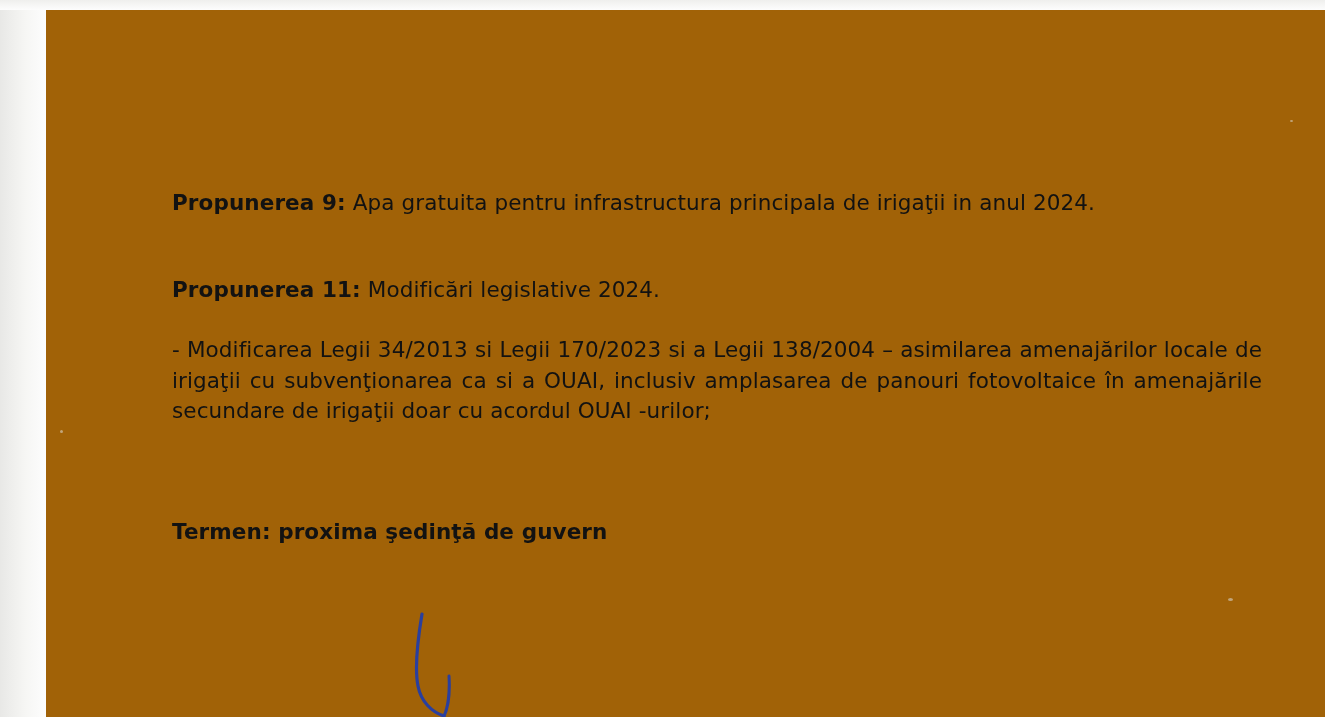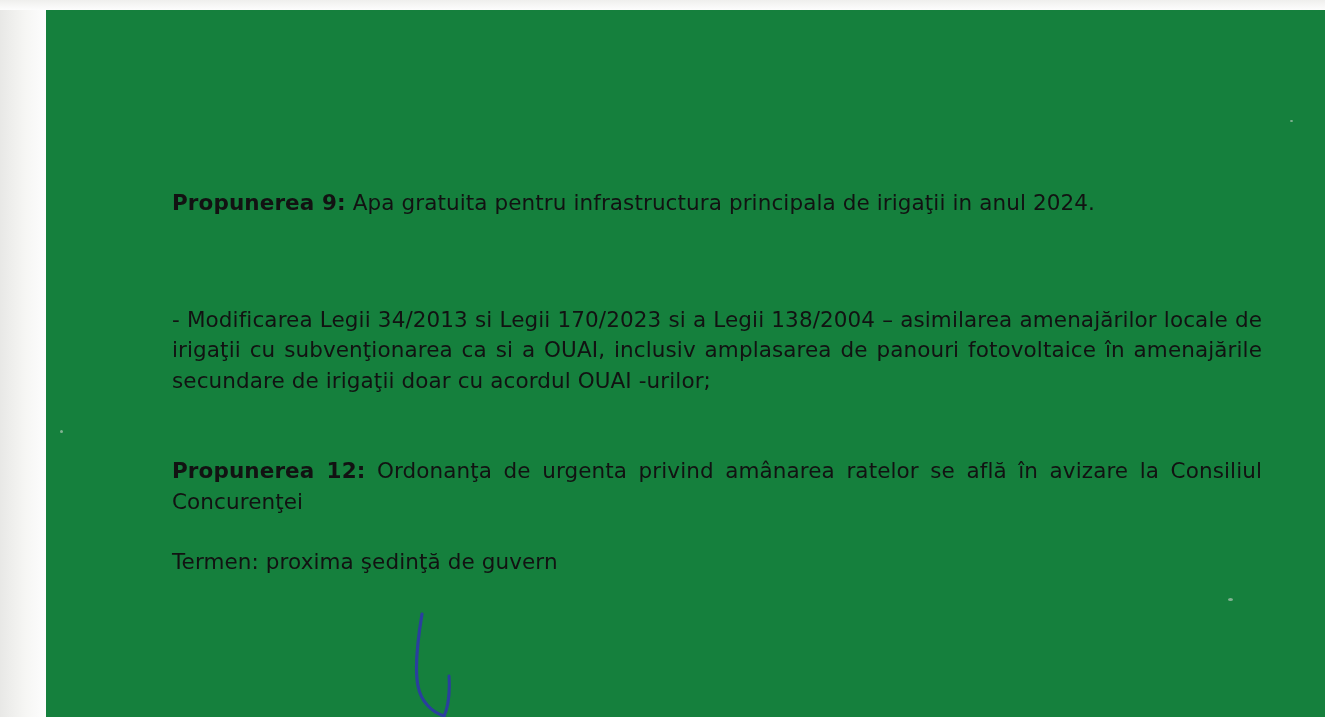--- a/index.html
+++ b/index.html
@@ -11,21 +11,21 @@
     height: 717px;
     background: #ffffff;
     font-family: "DejaVu Sans", sans-serif;
     overflow: hidden;
   }
   
   .page {
     position: relative;
     width: 1325px;
     height: 717px;
-    background: #15803d;
+    background: #a16207;
     overflow: hidden;
   }
   .page-edge-left {
     position: absolute;
     left: 0;
     top: 0;
     width: 46px;
     height: 717px;
     background: linear-gradient(to right, #e8e8e6 0%, #f6f6f4 55%, #fdfdfd 100%);
   }
@@ -51,21 +51,21 @@
     text-align: justify;
     text-justify: inter-word;
     letter-spacing: 0.1px;
   }
   .gap-sm { height: 28px; }
   .gap-md { height: 30px; }
   .lead {
     font-weight: bold;
   }
   .b-term {
-    font-weight: normal;
+    font-weight: bold;
   }
   
   .pen-mark {
     position: absolute;
     left: 402px;
     top: 612px;
     width: 80px;
     height: 105px;
     pointer-events: none;
   }
@@ -94,32 +94,32 @@
 
   <div class="doc-body">
 
     <p class="para">
       <span class="lead">Propunerea 9:</span><span> Apa gratuita pentru infrastructura principala de irigaţii in anul 2024.</span>
     </p>
     <div class="gap-sm"></div>
 
     <div class="gap-sm"></div>
 
+    <p class="para">
+      <span class="lead">Propunerea 11:</span><span> Modificări legislative 2024.</span>
+    </p>
     <div class="gap-md"></div>
 
     <p class="para">
       <span>-  Modificarea Legii 34/2013 si Legii 170/2023 si a Legii 138/2004  – asimilarea amenajărilor locale de irigaţii cu subvenţionarea ca si a OUAI, inclusiv  amplasarea de panouri fotovoltaice în amenajările secundare de irigaţii doar cu acordul OUAI -urilor;</span>
     </p>
     <div class="gap-md"></div>
 
     <div class="gap-md"></div>
 
-    <p class="para">
-      <span class="lead">Propunerea 12:</span><span> Ordonanţa de urgenta privind amânarea ratelor se află în avizare la Consiliul Concurenţei</span>
-    </p>
     <div class="gap-md"></div>
 
     <p class="para">
       <span class="b-term">Termen: proxima şedinţă de guvern</span>
     </p>
     <div class="gap-md"></div>
 
   </div>
 
   <svg class="pen-mark" viewBox="0 0 80 105" xmlns="http://www.w3.org/2000/svg">

